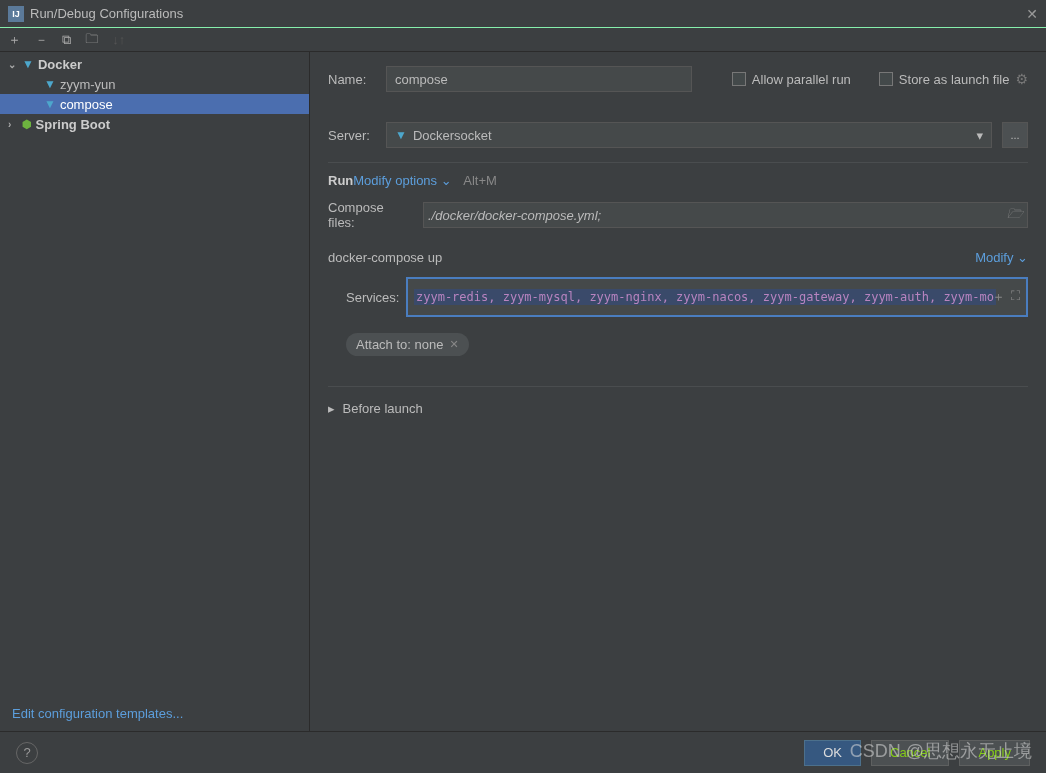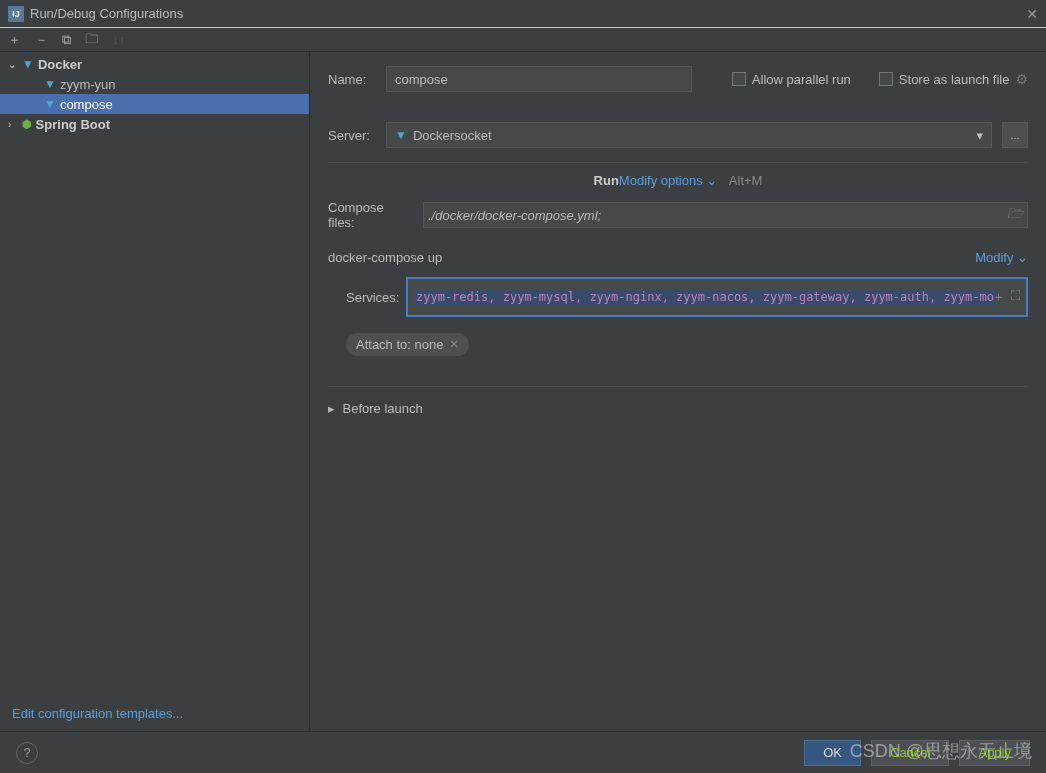--- a/index.html
+++ b/index.html
@@ -118,21 +118,21 @@
       color: #bbb;
       display: flex;
       align-items: center;
       justify-content: center;
       cursor: pointer;
       font-size: 11px;
     }
     .section-divider { border: none; border-top: 1px solid #4a4d4f; margin: 6px 0 10px; }
     .section-header {
       display: flex;
-      justify-content: center;
+      justify-content: flex-start;
       align-items: center;
       margin-bottom: 12px;
     }
     .section-title { font-weight: bold; color: #ccc; }
     .modify-link { color: #5c9edc; cursor: pointer; font-size: 13px; }
     .shortcut { color: #888; margin-left: 8px; }
     .compose-input {
       flex: 1;
       display: flex;
       align-items: center;

